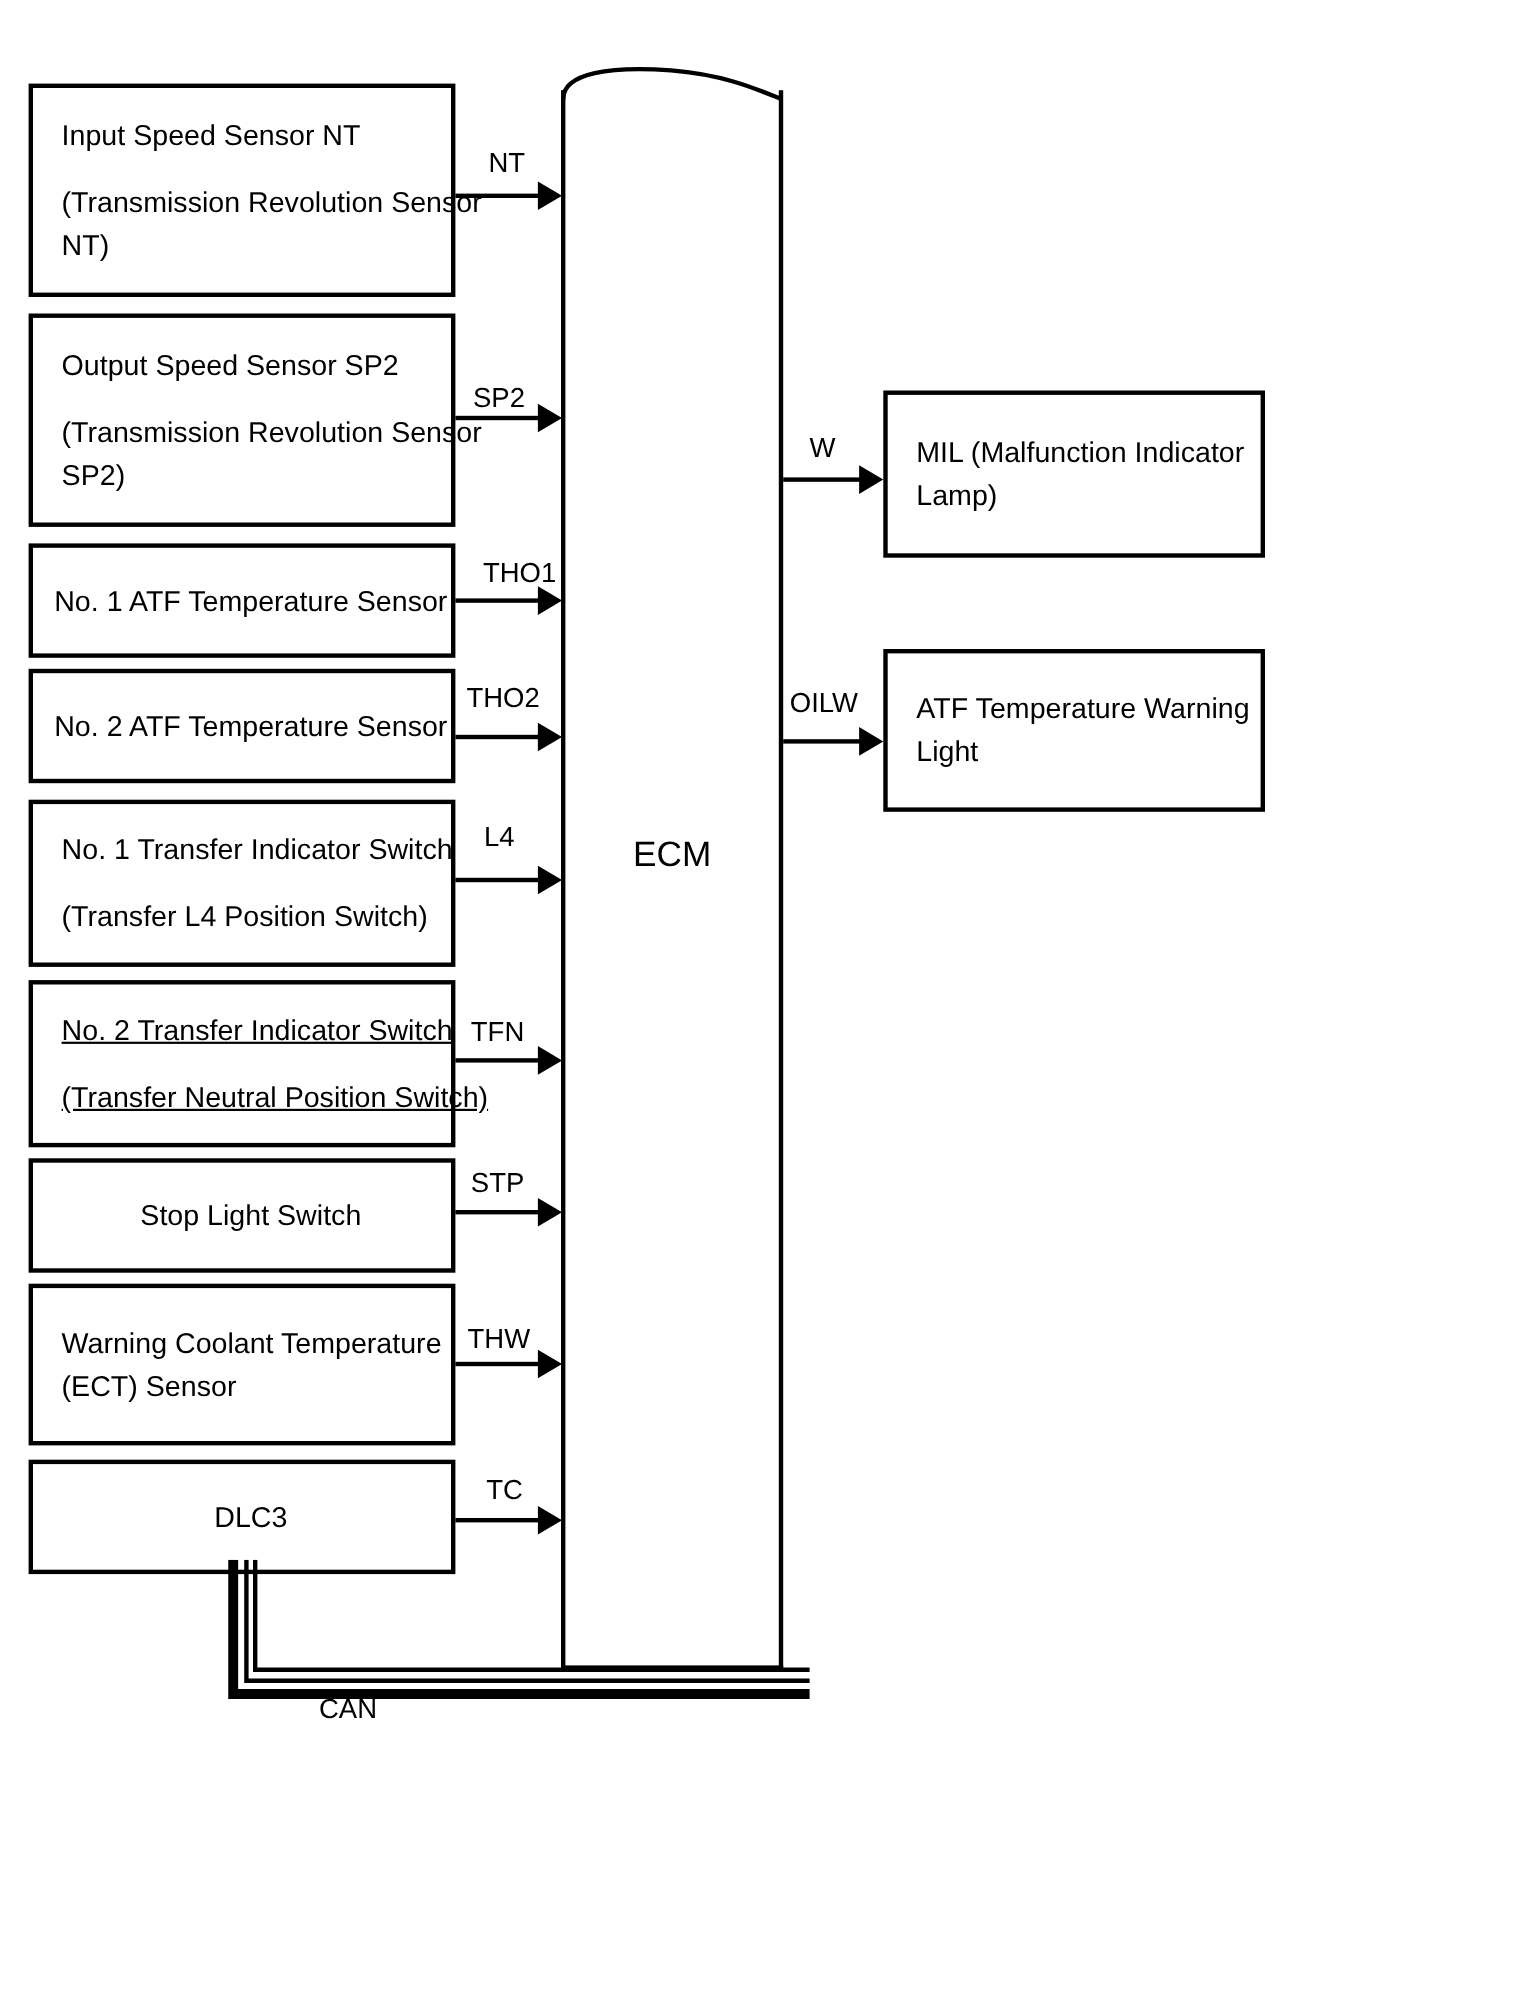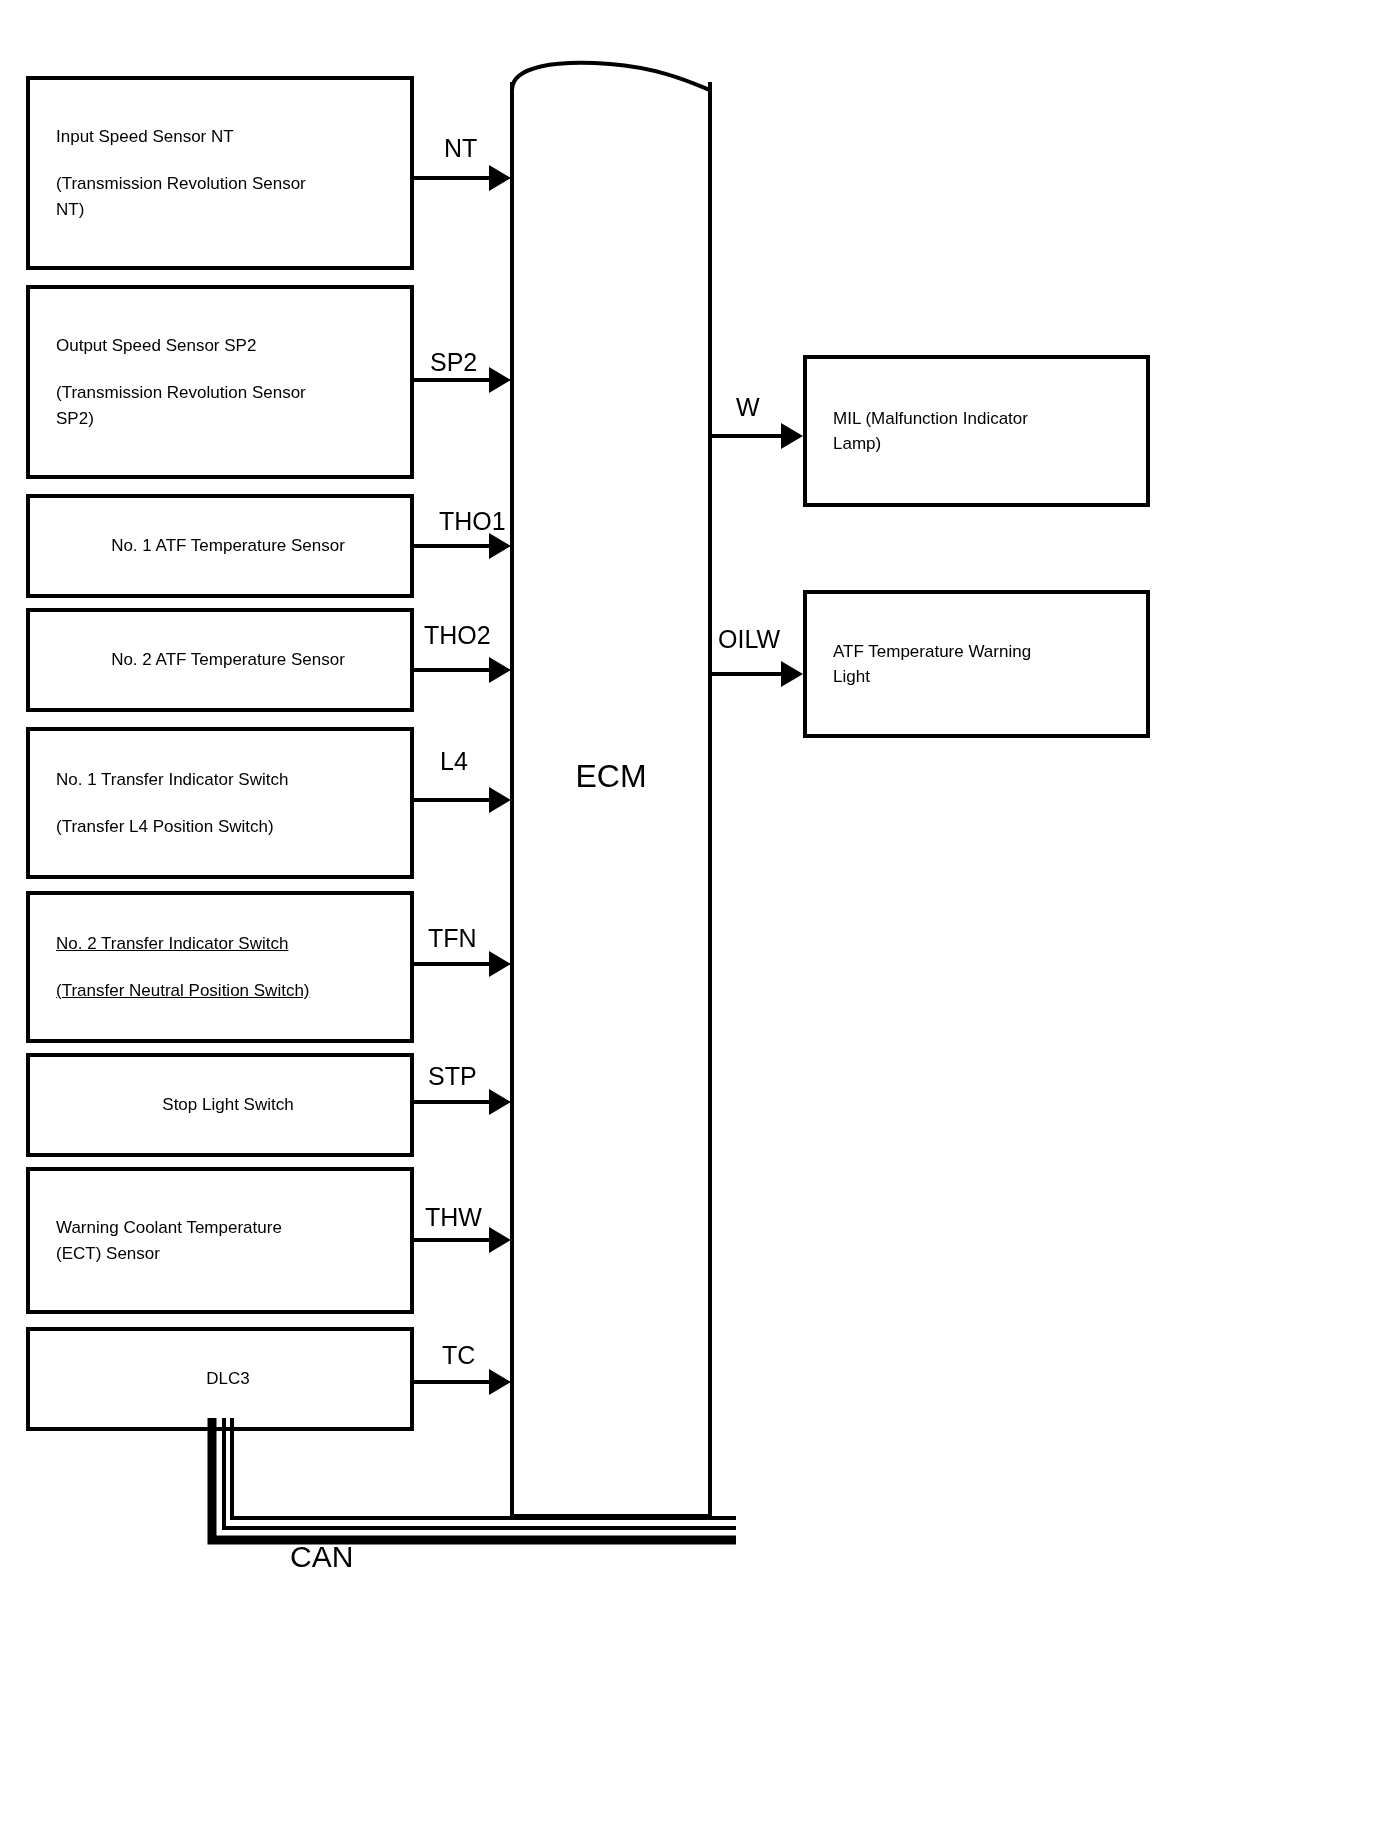--- a/index.html
+++ b/index.html
@@ -21,21 +21,21 @@
   }
   
   .block {
     position: absolute;
     box-sizing: border-box;
     border: 4px solid #000000;
     background: #ffffff;
     display: flex;
     flex-direction: column;
     justify-content: center;
-    font-size: 17px;
+    font-size: 26px;
     line-height: 1.5;
     color: #000000;
   }
   .block .line {
     display: block;
     white-space: pre;
   }
   .block.pad-left { padding-left: 26px; text-align: left; align-items: flex-start; }
   .block.center   { align-items: center; text-align: center; padding-left: 16px; }
   .block .spacer  { height: 22px; }
@@ -98,21 +98,21 @@
     color: #000000;
     white-space: nowrap;
   }
 
   
   #can-bus { position: absolute; left: 180px; top: 1418px; width: 560px; height: 130px; }
   #can-label {
     position: absolute;
     left: 290px;
     top: 1540px;
-    font-size: 30px;
+    font-size: 25px;
     color: #000000;
   }
 </style>
 </head>
 <body>
 
 <div id="canvas">
 
   <div class="block pad-left" style="left:26px; top:76px; width:388px; height:194px;">
     <span class="line">Input Speed Sensor NT</span>

